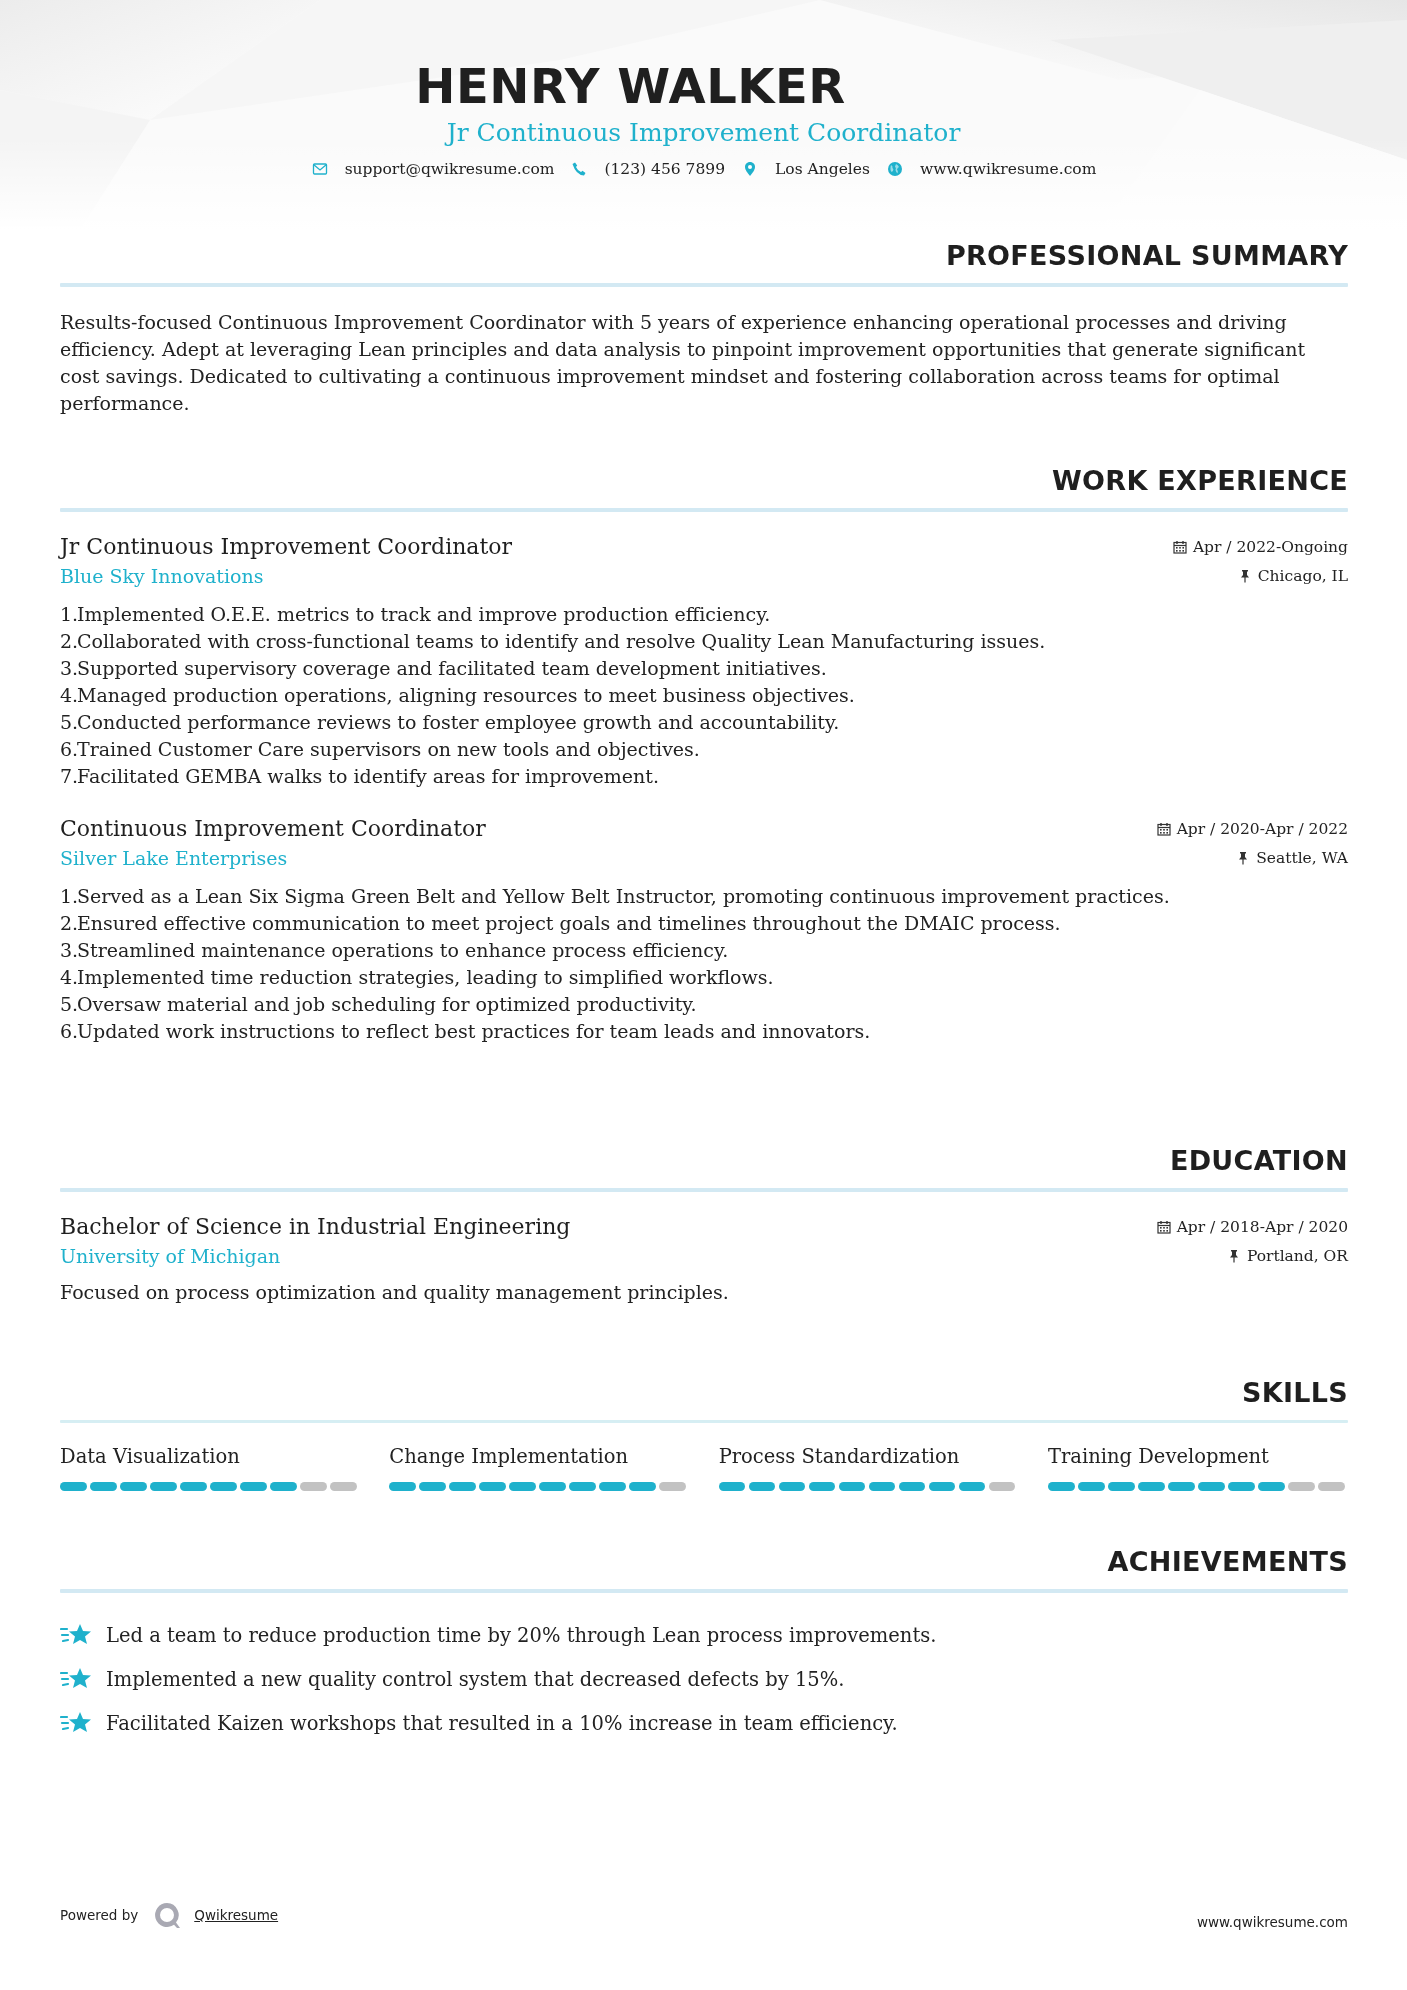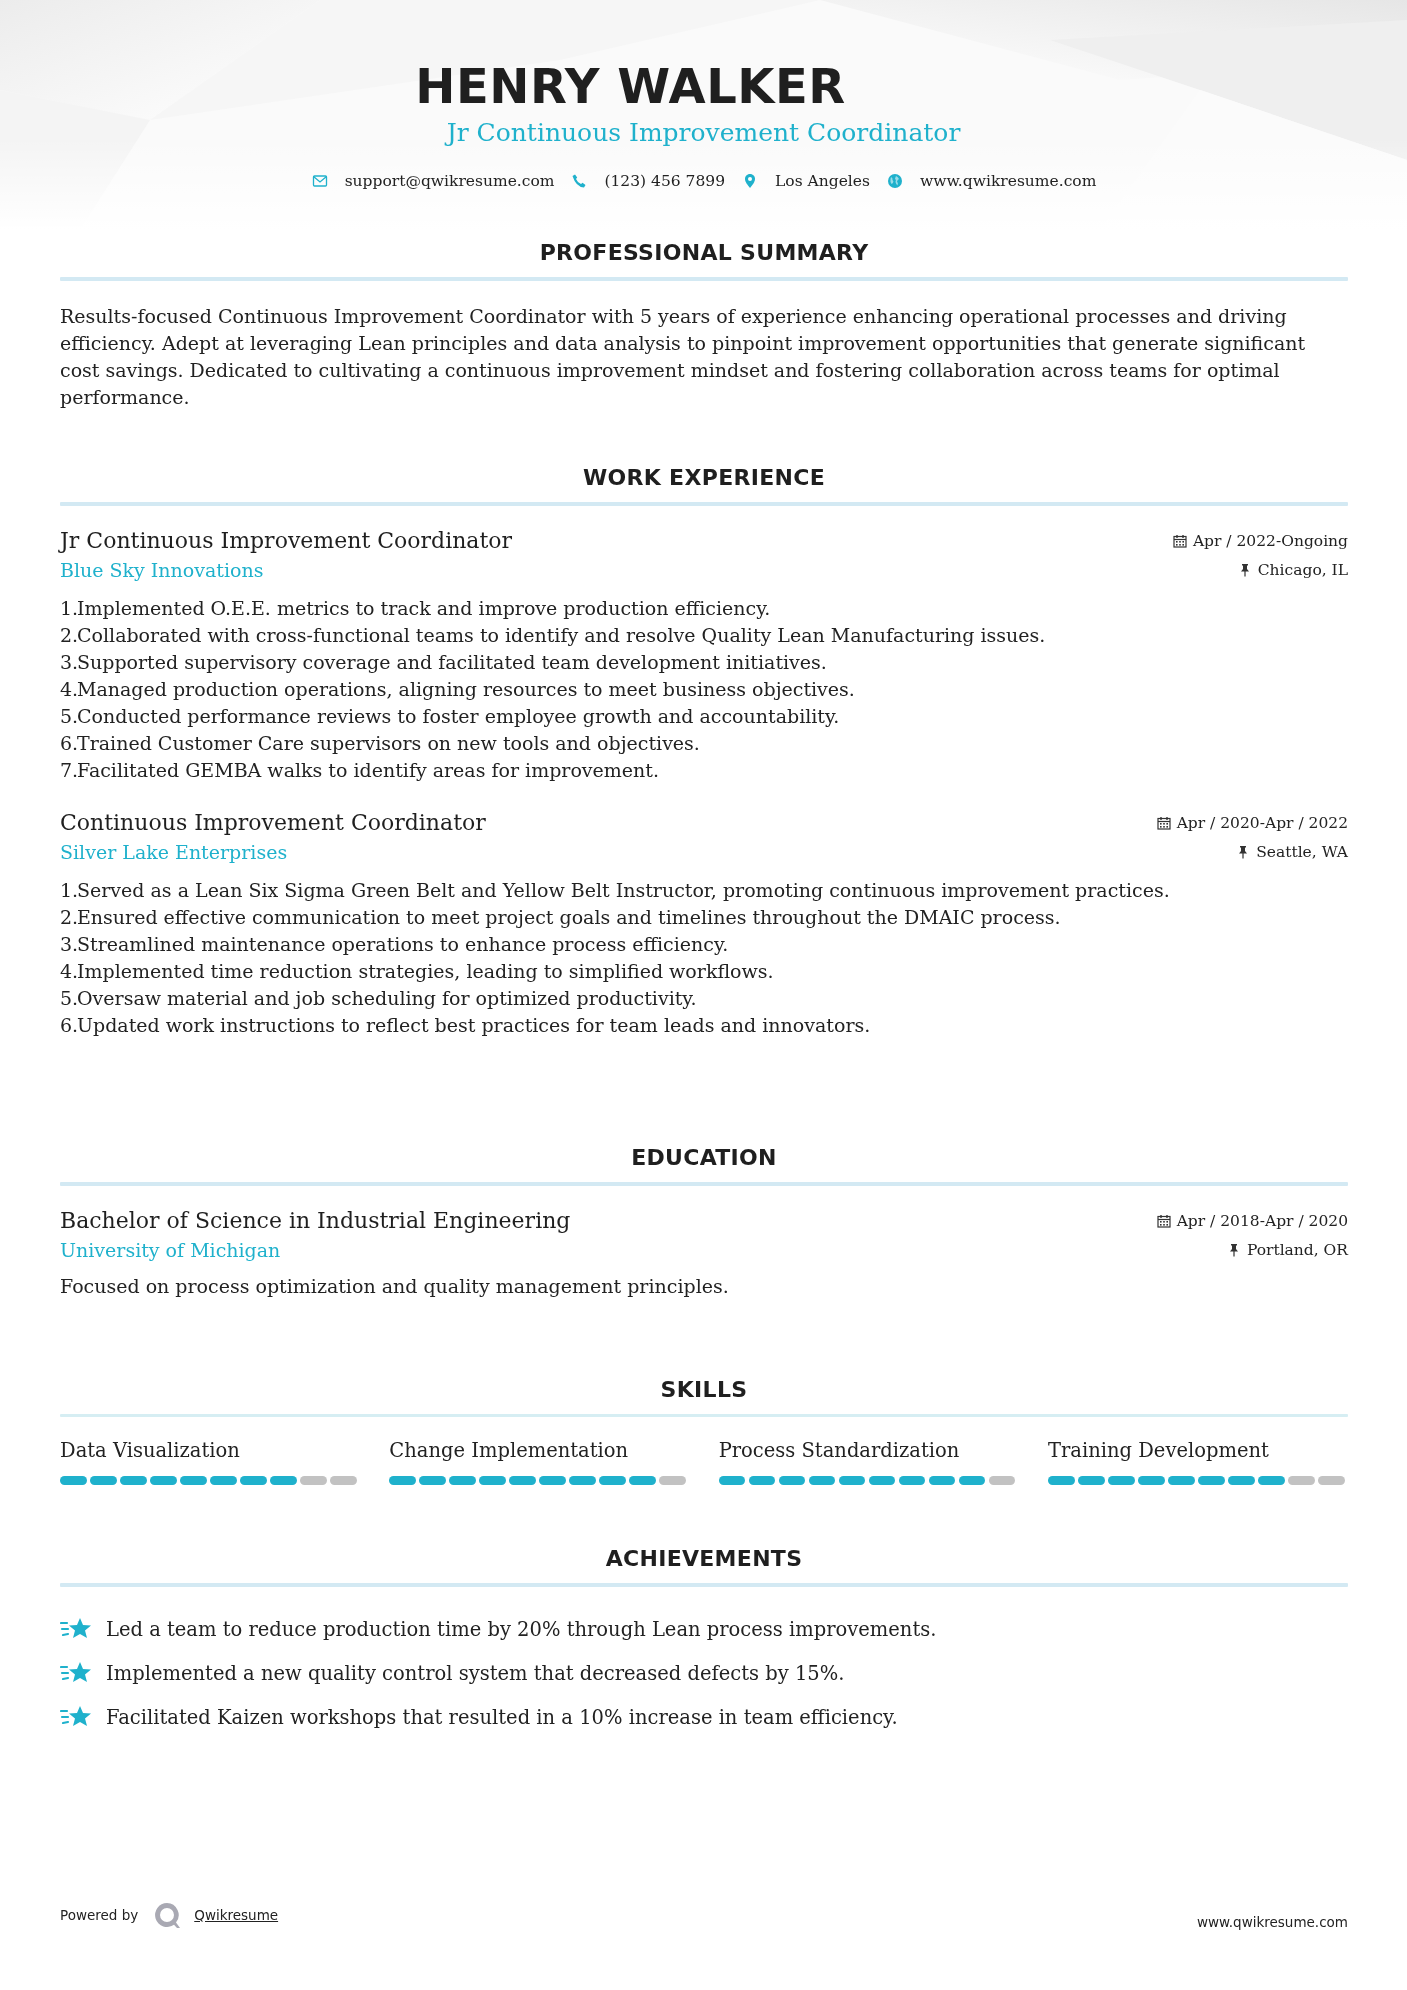--- a/index.html
+++ b/index.html
@@ -27,34 +27,34 @@
       font-family: "DejaVu Sans", "Liberation Sans", sans-serif;
       font-weight: bold; font-size: 48px; letter-spacing: 0.5px;
       color: #1f1f1f;
     }
     .title {
       position: absolute; left: 0; width: 1407px; top: 118px;
       text-align: center;
       font-size: 25px; color: #1fb1cc;
     }
     .contacts {
-      position: absolute; left: 0; width: 1407px; top: 172px;
+      position: absolute; left: 0; width: 1407px; top: 160px;
       display: flex; justify-content: center; align-items: center;
       font-size: 15.5px; color: #222;
     }
     .contact-item { display: flex; align-items: center; margin: 0 8px; }
     .contact-item .ci-icon { width: 18px; height: 18px; margin-right: 16px; display: inline-flex; align-items: center; justify-content: center; }
     .contact-item .ci-icon svg { width: 16px; height: 16px; }
 
     
     .section { position: absolute; left: 60px; width: 1288px; }
     .section-heading {
-      text-align: center;
+      text-align: right;
       font-family: "DejaVu Sans", "Liberation Sans", sans-serif;
-      font-weight: bold; font-size: 22px; color: #1f1f1f;
+      font-weight: bold; font-size: 27px; color: #1f1f1f;
       letter-spacing: 0.3px;
     }
     .divider {
       height: 4px; background: #d3e9f3; margin-top: 12px; border-radius: 1px;
     }
     .summary-text {
       margin-top: 22px; font-size: 19px; line-height: 27px; color: #222;
     }
     .job { position: relative; }
     .job-head { display: flex; justify-content: space-between; align-items: flex-start; }

